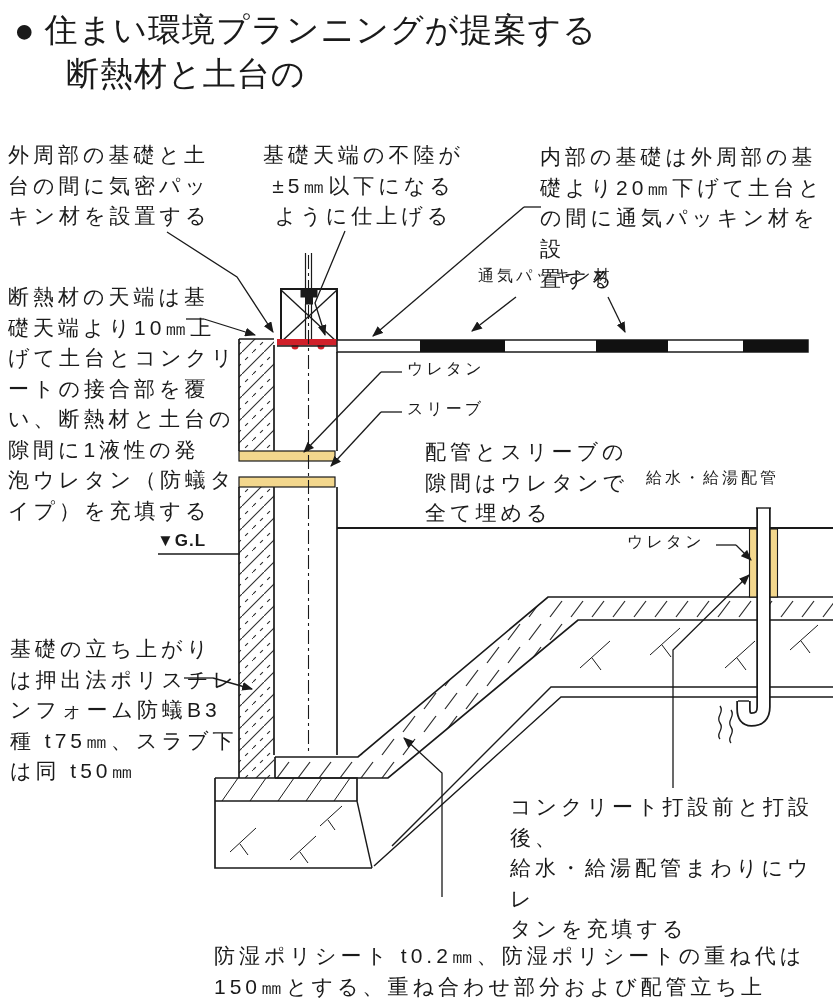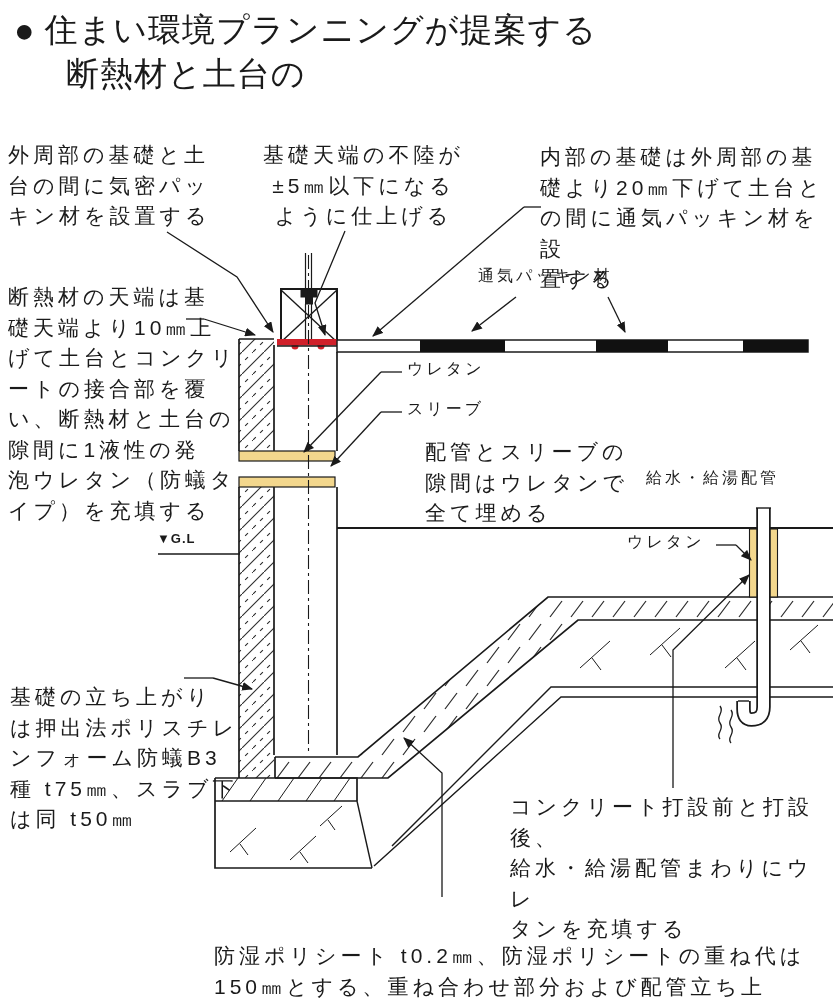--- a/index.html
+++ b/index.html
@@ -4,21 +4,21 @@
 <style>
   html,body{margin:0;padding:0;background:#ffffff;}
   #stage{position:relative;width:833px;height:1000px;background:#fff;overflow:hidden;
          font-family:"Liberation Sans","DejaVu Sans",sans-serif;color:#1a1a1a;}
   .abs{position:absolute;}
   .title-row{display:flex;align-items:flex-start;gap:10px;font-weight:bold;}
   .title-line{font-size:33px;font-weight:normal;letter-spacing:1px;line-height:44px;white-space:pre;}
   .bullet{font-size:34px;line-height:44px;}
   .anno{font-size:21px;letter-spacing:4px;line-height:30.5px;white-space:pre-line;}
   .lbl{font-size:16px;letter-spacing:3px;white-space:pre;}
-  .gl{font-size:13px;letter-spacing:1px;font-weight:bold;white-space:pre;}
+  .gl{font-size:17px;letter-spacing:1px;font-weight:bold;white-space:pre;}
   svg{position:absolute;left:0;top:0;}
 </style>
 </head>
 <body>
 
 <div id="stage">
 
   <svg width="833" height="1000" viewBox="0 0 833 1000">
     <defs>
       <marker id="arw" viewBox="0 0 10 8" refX="9" refY="4" markerWidth="11" markerHeight="9" orient="auto" markerUnits="userSpaceOnUse">
@@ -177,21 +177,21 @@
 の間に通気パッキン材を設
 置する</div>
   <div class="abs anno" style="left:8px;top:282px;">断熱材の天端は基
 礎天端より10㎜上
 げて土台とコンクリ
 ートの接合部を覆
 い、断熱材と土台の
 隙間に1液性の発
 泡ウレタン（防蟻タ
 イプ）を充填する</div>
-  <div class="abs anno" style="left:10px;top:634px;margin-top:48px;">基礎の立ち上がり
+  <div class="abs anno" style="left:10px;top:634px;">基礎の立ち上がり
 は押出法ポリスチレ
 ンフォーム防蟻B3
 種 t75㎜、スラブ下
 は同 t50㎜</div>
   <div class="abs anno" style="left:405px;top:437px;margin-left:20px;">配管とスリーブの
 隙間はウレタンで
 全て埋める</div>
   <div class="abs anno" style="left:510px;top:792px;">コンクリート打設前と打設後、
 給水・給湯配管まわりにウレ
 タンを充填する</div>

